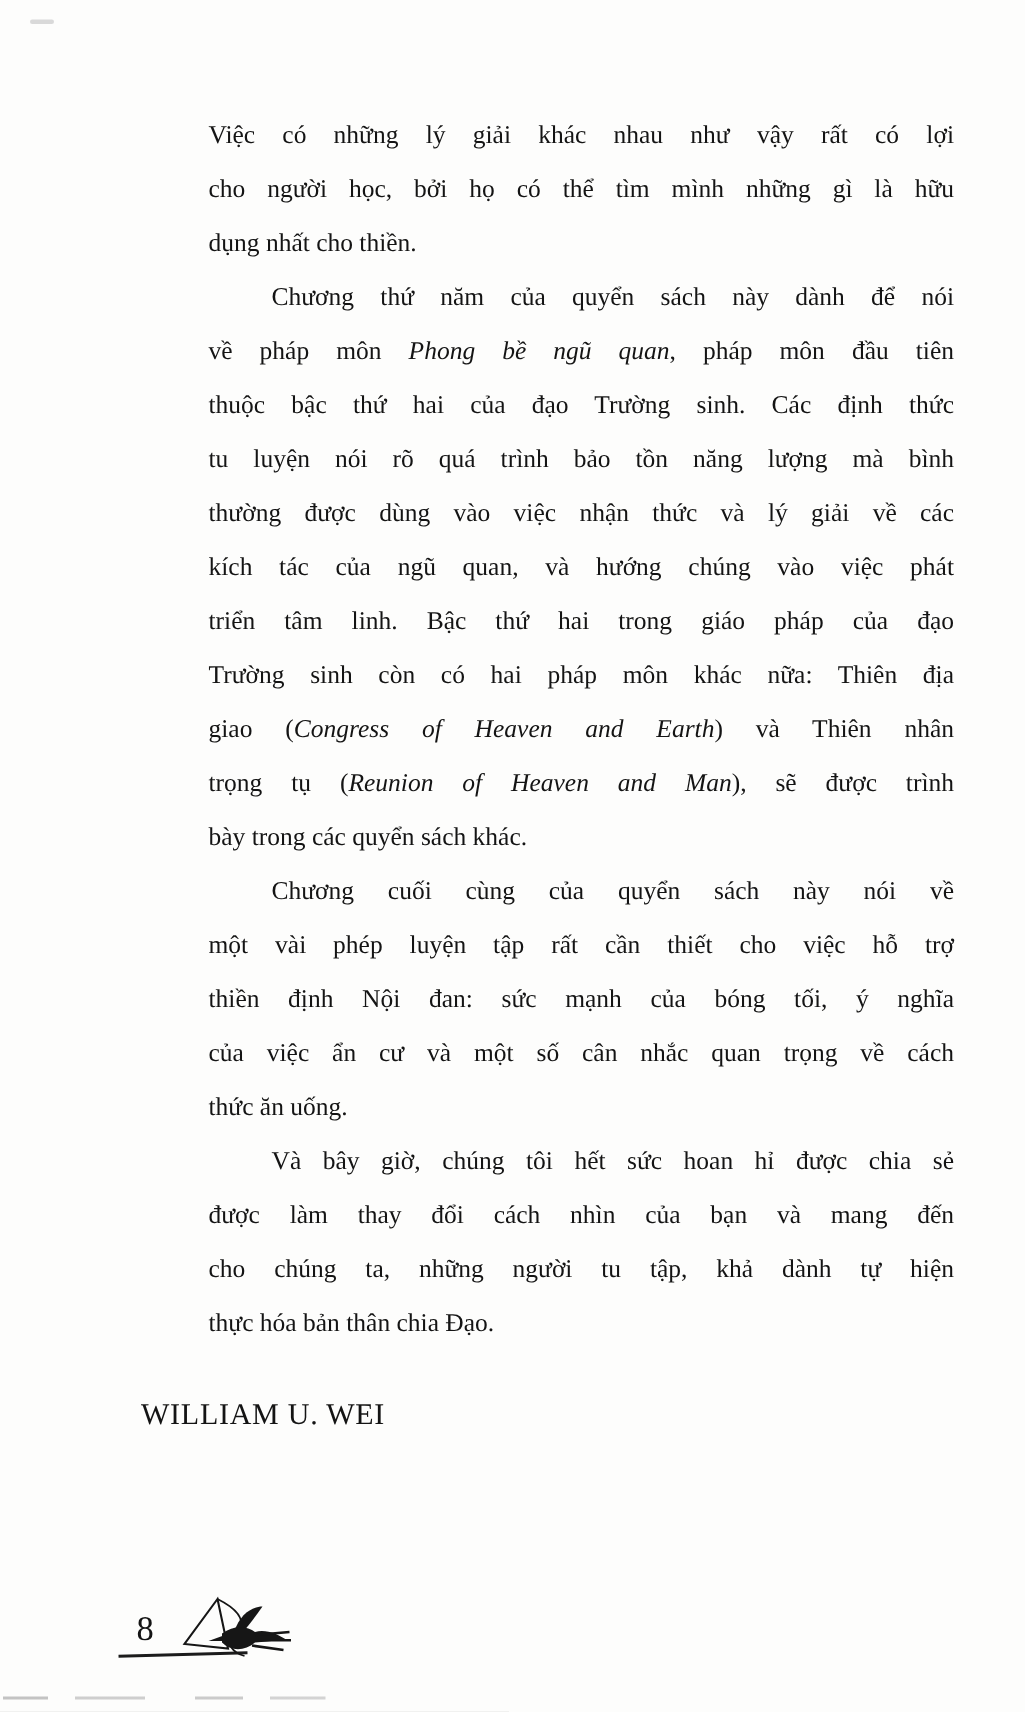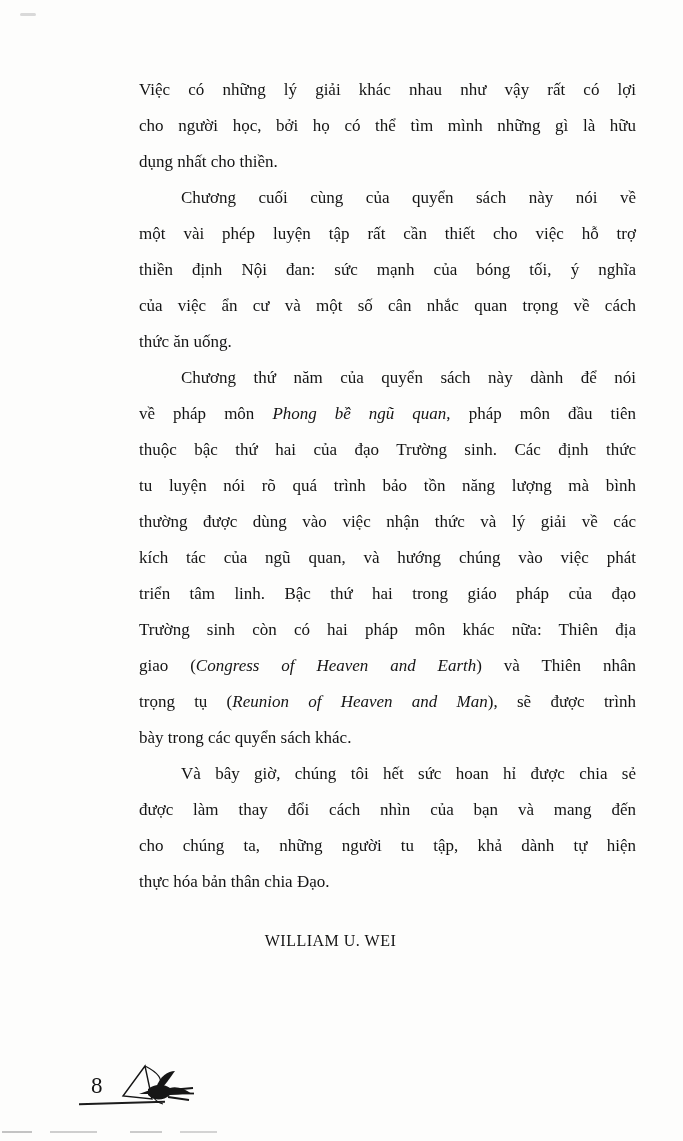--- a/index.html
+++ b/index.html
@@ -26,23 +26,23 @@
     white-space:nowrap;
   }
   .jline.last{
     text-align-last:left;
     white-space:normal;
   }
   .jline.indent{ padding-left:42px; }
   .jline i{ font-style:italic; }
   .signature{
     margin-top:2px;
-    text-align:center;
+    text-align:left;
     padding-right:24px;
-    font-size:16px;
+    font-size:20px;
     letter-spacing:0.5px;
   }
   .footer-rule{
     position:absolute;
     left:79px;top:1102px;
     width:86px;height:2px;
     background:#1c1c1c;
     transform:rotate(-1.5deg);
   }
   .page-number{
@@ -83,38 +83,38 @@
   <div class="scan-smudge"></div>
 
   <div class="text-block">
 
   <div class="para">
         <div class="jline"><span>Việc có những lý giải khác nhau như vậy rất có lợi</span></div>
         <div class="jline"><span>cho người học, bởi họ có thể tìm mình những gì là hữu</span></div>
         <div class="jline last"><span>dụng nhất cho thiền.</span></div>
       </div>
       <div class="para">
-        <div class="jline indent"><span>Chương cuối cùng của quyển sách này nói về</span></div>
-        <div class="jline"><span>một vài phép luyện tập rất cần thiết cho việc hỗ trợ</span></div>
-        <div class="jline"><span>thiền định Nội đan: sức mạnh của bóng tối, ý nghĩa</span></div>
-        <div class="jline"><span>của việc ẩn cư và một số cân nhắc quan trọng về cách</span></div>
-        <div class="jline last"><span>thức ăn uống.</span></div>
-      </div>
-      <div class="para">
         <div class="jline indent"><span>Chương thứ năm của quyển sách này dành để nói</span></div>
         <div class="jline"><span>về pháp môn </span><i>Phong bề ngũ quan</i><span>, pháp môn đầu tiên</span></div>
         <div class="jline"><span>thuộc bậc thứ hai của đạo Trường sinh. Các định thức</span></div>
         <div class="jline"><span>tu luyện nói rõ quá trình bảo tồn năng lượng mà bình</span></div>
         <div class="jline"><span>thường được dùng vào việc nhận thức và lý giải về các</span></div>
         <div class="jline"><span>kích tác của ngũ quan, và hướng chúng vào việc phát</span></div>
         <div class="jline"><span>triển tâm linh. Bậc thứ hai trong giáo pháp của đạo</span></div>
         <div class="jline"><span>Trường sinh còn có hai pháp môn khác nữa: Thiên địa</span></div>
         <div class="jline"><span>giao (</span><i>Congress of Heaven and Earth</i><span>) và Thiên nhân</span></div>
         <div class="jline"><span>trọng tụ (</span><i>Reunion of Heaven and Man</i><span>), sẽ được trình</span></div>
         <div class="jline last"><span>bày trong các quyển sách khác.</span></div>
+      </div>
+      <div class="para">
+        <div class="jline indent"><span>Chương cuối cùng của quyển sách này nói về</span></div>
+        <div class="jline"><span>một vài phép luyện tập rất cần thiết cho việc hỗ trợ</span></div>
+        <div class="jline"><span>thiền định Nội đan: sức mạnh của bóng tối, ý nghĩa</span></div>
+        <div class="jline"><span>của việc ẩn cư và một số cân nhắc quan trọng về cách</span></div>
+        <div class="jline last"><span>thức ăn uống.</span></div>
       </div>
       <div class="para">
         <div class="jline indent"><span>Và bây giờ, chúng tôi hết sức hoan hỉ được chia sẻ</span></div>
         <div class="jline"><span>được làm thay đổi cách nhìn của bạn và mang đến</span></div>
         <div class="jline"><span>cho chúng ta, những người tu tập, khả dành tự hiện</span></div>
         <div class="jline last"><span>thực hóa bản thân chia Đạo.</span></div>
       </div>
     </div>
 
   <div class="signature-holder" style="position:absolute;left:94px;top:930px;width:497px;">

